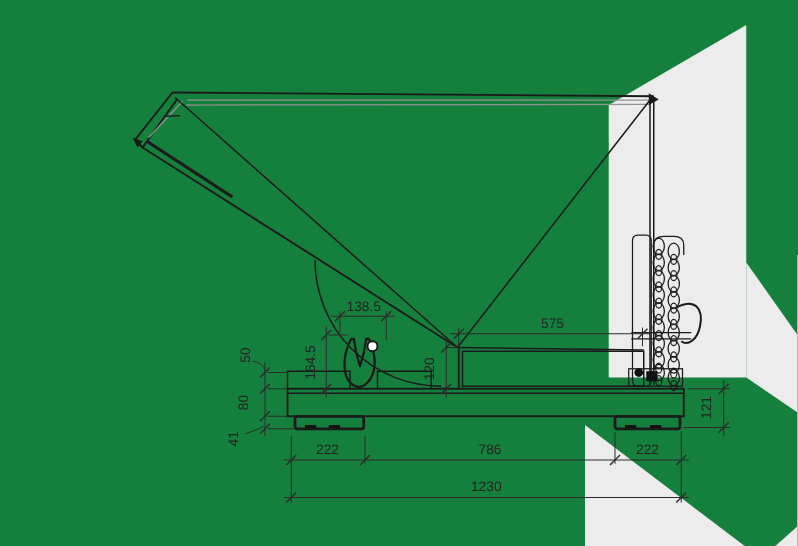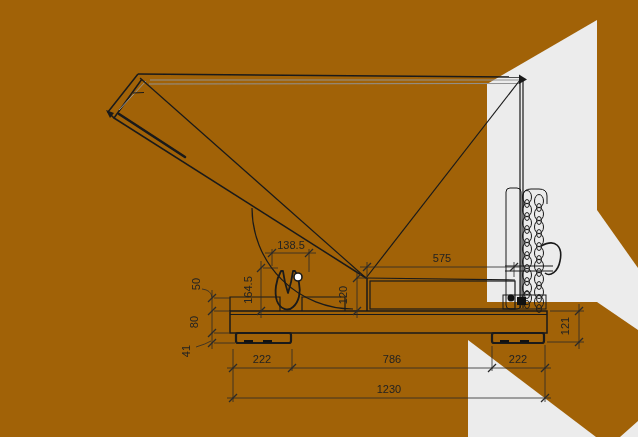--- a/index.html
+++ b/index.html
@@ -1,17 +1,17 @@
 <!DOCTYPE html>
 <html><head>
 <meta charset="utf-8">
 <style>
   html,body{margin:0;padding:0;background:#fff;}
   body{width:638px;height:437px;overflow:hidden;font-family:"Liberation Sans",sans-serif;}
-  #stage{position:relative;width:638px;height:437px;background:#a16207;}
+  #stage{position:relative;width:638px;height:437px;background:#15803d;}
   svg{display:block;}
   svg text{font-family:"Liberation Sans",sans-serif;font-size:11px;fill:#222;}
   .geo{stroke:#1a1a1a;fill:none;stroke-width:1.2;}
   .geo-b{stroke:#1a1a1a;fill:none;stroke-width:1.5;}
   .geo-t{stroke:#1a1a1a;fill:none;stroke-width:2.2;}
   .gray{stroke:#929292;fill:none;stroke-width:1;}
   .dim{stroke:#2a2a2a;fill:none;stroke-width:0.8;}
   .tick{stroke:#2a2a2a;stroke-width:1.2;}
   .wm{fill:#ececec;}
 </style>

